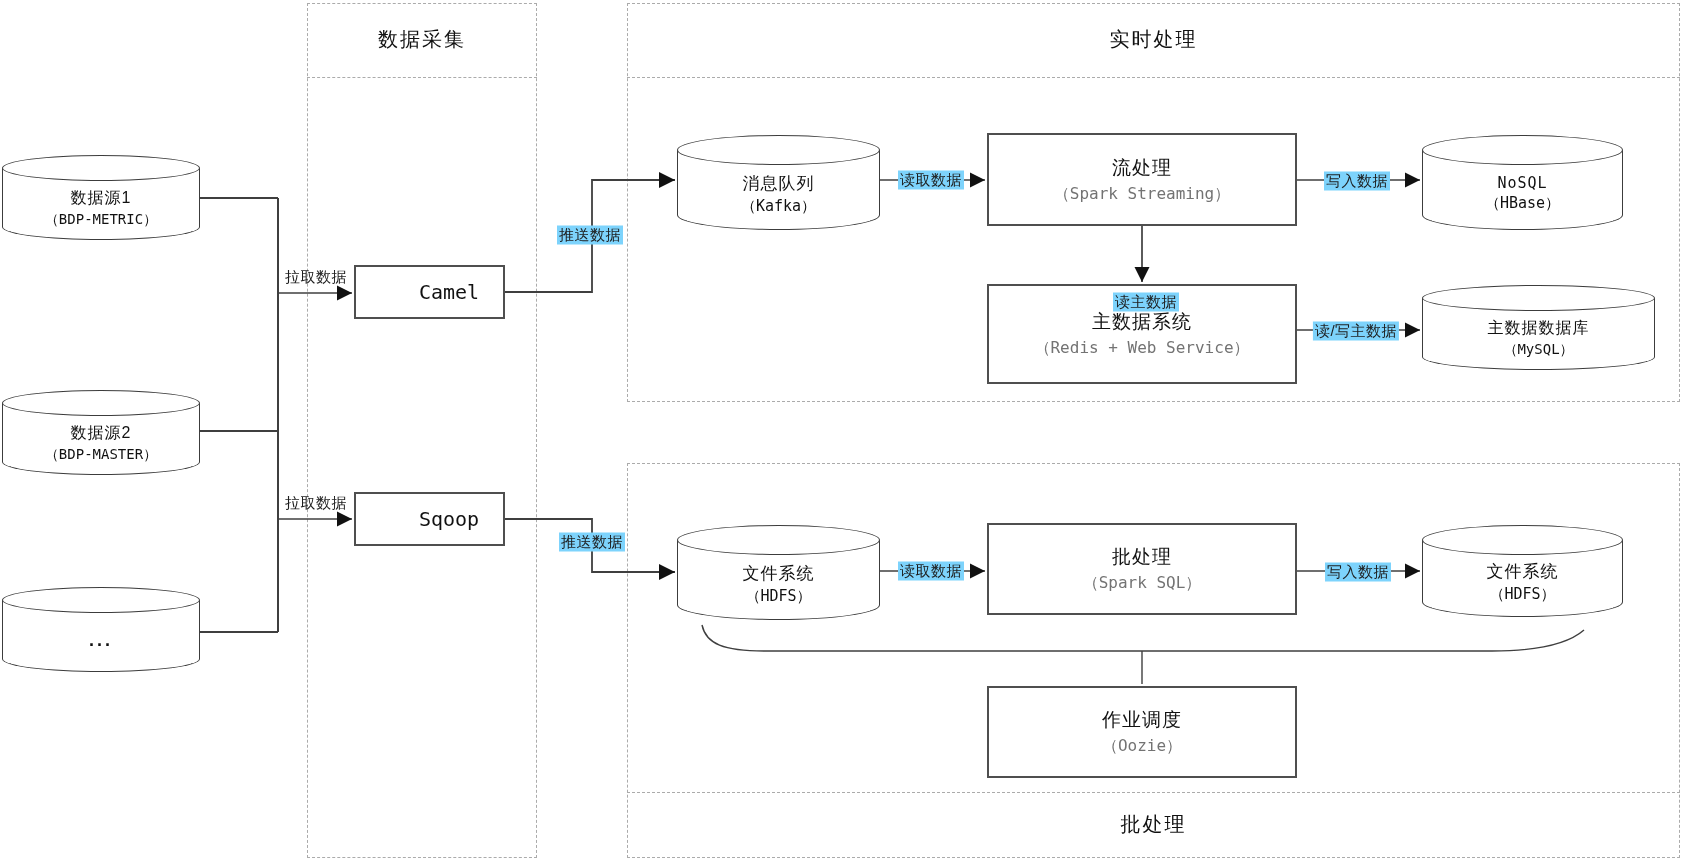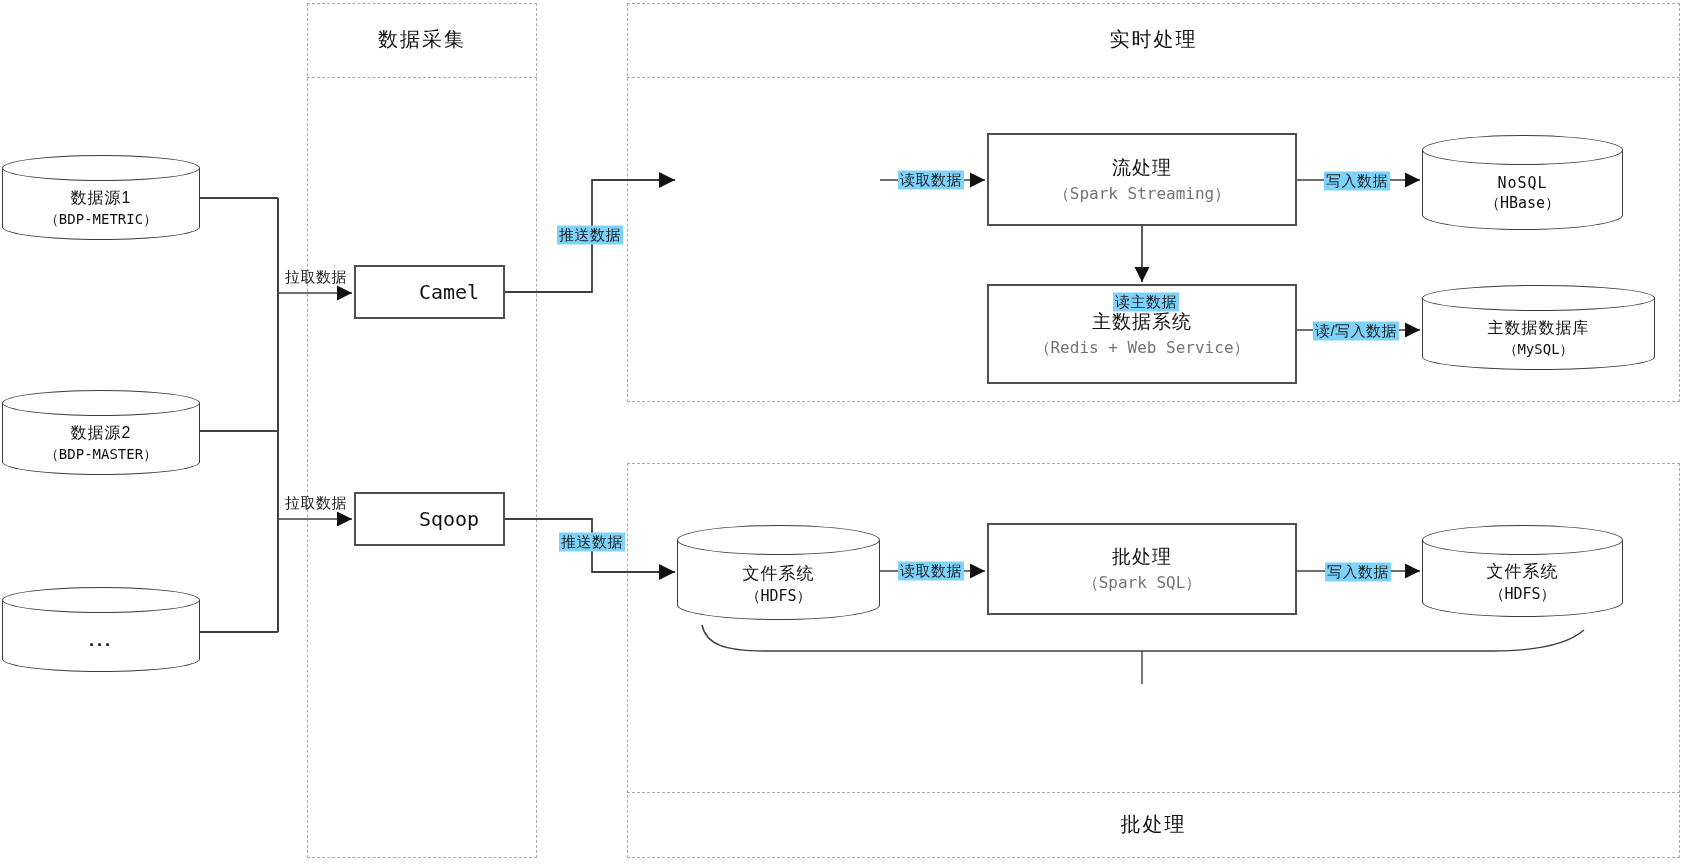--- a/index.html
+++ b/index.html
@@ -102,20 +102,28 @@
     </div>
   </div>
 
   <div class="nodebox" style="left:354px;top:265px;width:151px;height:54px;">
     <span class="mono">Camel</span>
   </div>
   <div class="nodebox" style="left:354px;top:492px;width:151px;height:54px;">
     <span class="mono">Sqoop</span>
   </div>
 
+  <div class="cyl" style="left:677px;top:135px;width:203px;height:95px;">
+    <div class="body"></div>
+    <div class="cap"></div>
+    <div class="txt">
+      <span class="main">消息队列</span>
+      <span class="sub">（Kafka）</span>
+    </div>
+  </div>
   <div class="nodebox" style="left:987px;top:133px;width:310px;height:93px;">
     <span class="main">流处理</span>
     <span class="sub">（Spark Streaming）</span>
   </div>
   <div class="cyl" style="left:1422px;top:135px;width:201px;height:95px;">
     <div class="body"></div>
     <div class="cap"></div>
     <div class="txt">
       <span class="main sub" style="font-size:15px;">NoSQL</span>
       <span class="sub">（HBase）</span>
@@ -148,25 +156,29 @@
     <span class="sub">（Spark SQL）</span>
   </div>
   <div class="cyl" style="left:1422px;top:525px;width:201px;height:92px;">
     <div class="body"></div>
     <div class="cap"></div>
     <div class="txt">
       <span class="main">文件系统</span>
       <span class="sub">（HDFS）</span>
     </div>
   </div>
+  <div class="nodebox" style="left:987px;top:686px;width:310px;height:92px;">
+    <span class="main">作业调度</span>
+    <span class="sub">（Oozie）</span>
+  </div>
 
   <span class="elabel" style="left:316px;top:277px;">拉取数据</span>
   <span class="elabel" style="left:316px;top:503px;">拉取数据</span>
   <span class="elabel bgw" style="left:590px;top:235px;">推送数据</span>
   <span class="elabel bgw" style="left:592px;top:542px;">推送数据</span>
   <span class="elabel bgw" style="left:931px;top:180px;">读取数据</span>
   <span class="elabel bgw" style="left:1357px;top:181px;">写入数据</span>
   <span class="elabel bgw" style="left:1146px;top:254px;margin-top:48px;">读主数据</span>
-  <span class="elabel bgw" style="left:1356px;top:331px;">读/写入数据</span>
+  <span class="elabel bgw" style="left:1356px;top:331px;">读/写主数据</span>
   <span class="elabel bgw" style="left:931px;top:571px;">读取数据</span>
   <span class="elabel bgw" style="left:1358px;top:572px;">写入数据</span>
 
 </div>
 
 </body></html>

